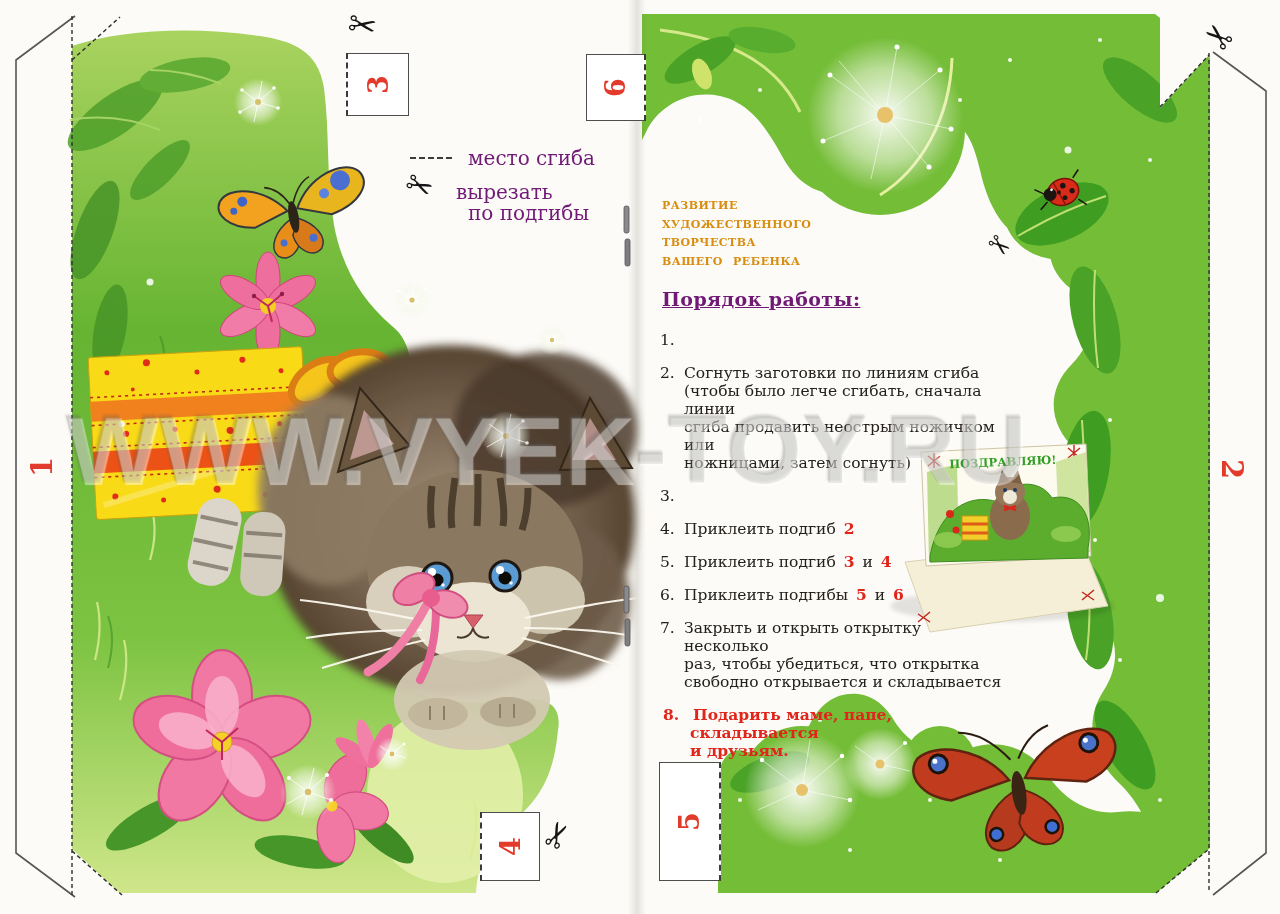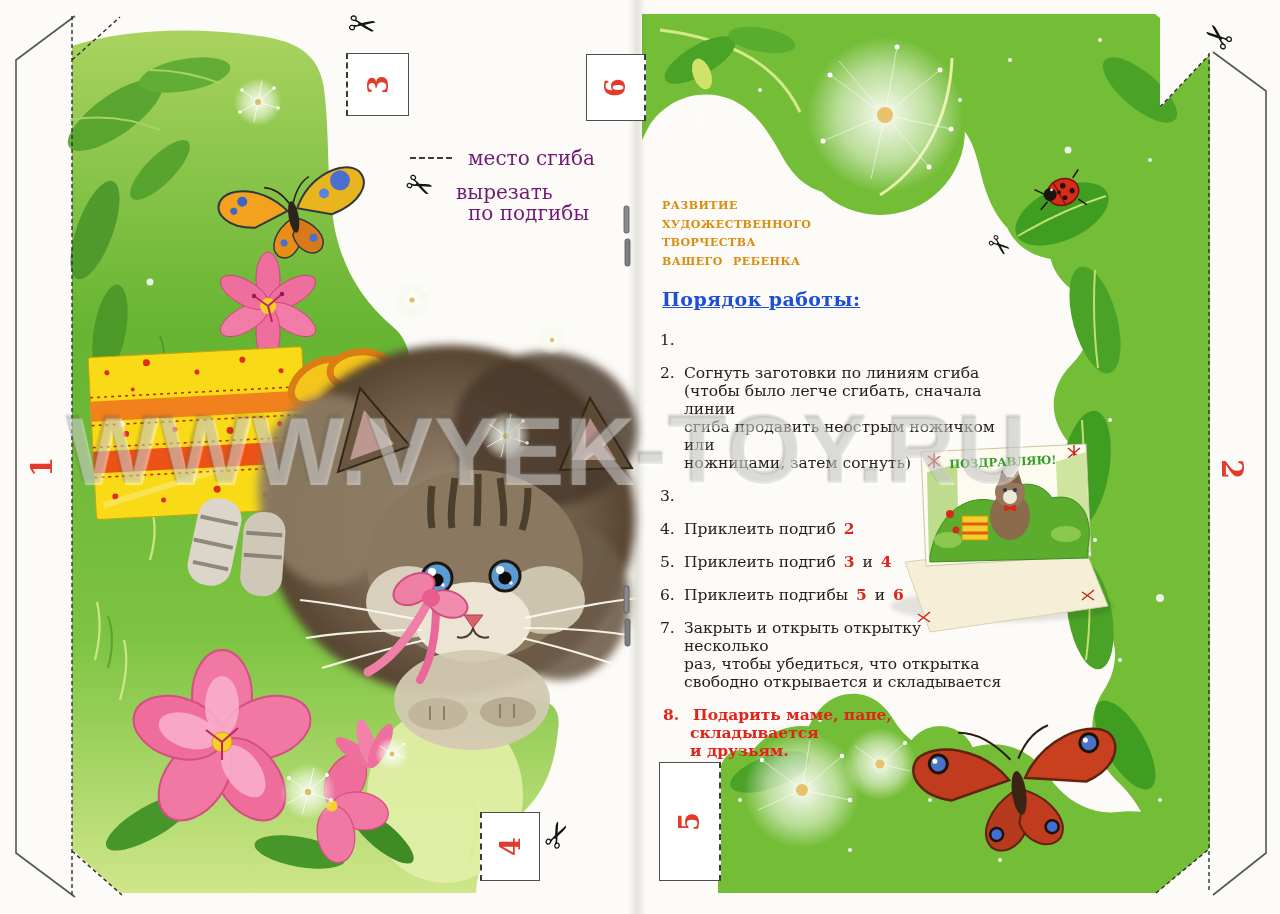--- a/index.html
+++ b/index.html
@@ -19,21 +19,21 @@
   
   .scissors{position:absolute;color:#151515;z-index:7;font-family:"DejaVu Sans",sans-serif;line-height:1;}
   
   .legend-dash{position:absolute;left:410px;top:157px;width:42px;height:0;
                border-top:2.4px dashed #3c3c3c;z-index:6;}
   .legend-label{position:absolute;font-size:20px;color:#701a75;z-index:6;text-align:center;}
   
   .heading{position:absolute;left:662px;top:197px;z-index:10;color:#d98d10;font-weight:bold;
            font-size:11px;line-height:18.5px;letter-spacing:.5px;word-spacing:6px;}
   .subheading{position:absolute;left:662px;top:288px;z-index:10;font-size:19px;font-weight:bold;
-              color:#1d4ed8;text-decoration:underline;letter-spacing:.4px;}
+              color:#701a75;text-decoration:underline;letter-spacing:.4px;}
   .steps{position:absolute;left:660px;top:331px;width:348px;margin:0;padding:0;list-style:none;z-index:10;}
   .steps li{display:flex;margin-bottom:15px;font-size:15.5px;line-height:18px;color:#24211d;}
   .step-num{width:24px;flex:none;}
   .step-num.red-num{color:#e0251a;font-weight:bold;}
   .step-text{white-space:pre-wrap;}
   .red-num{color:#e0251a;font-weight:bold;margin:0 3px;}
   
   .watermark{position:absolute;left:66px;top:394px;z-index:50;pointer-events:none;white-space:nowrap;
              font-family:Liberation Sans, sans-serif;font-weight:bold;font-size:97px;letter-spacing:1px;
              color:rgba(128,126,122,0.15);

